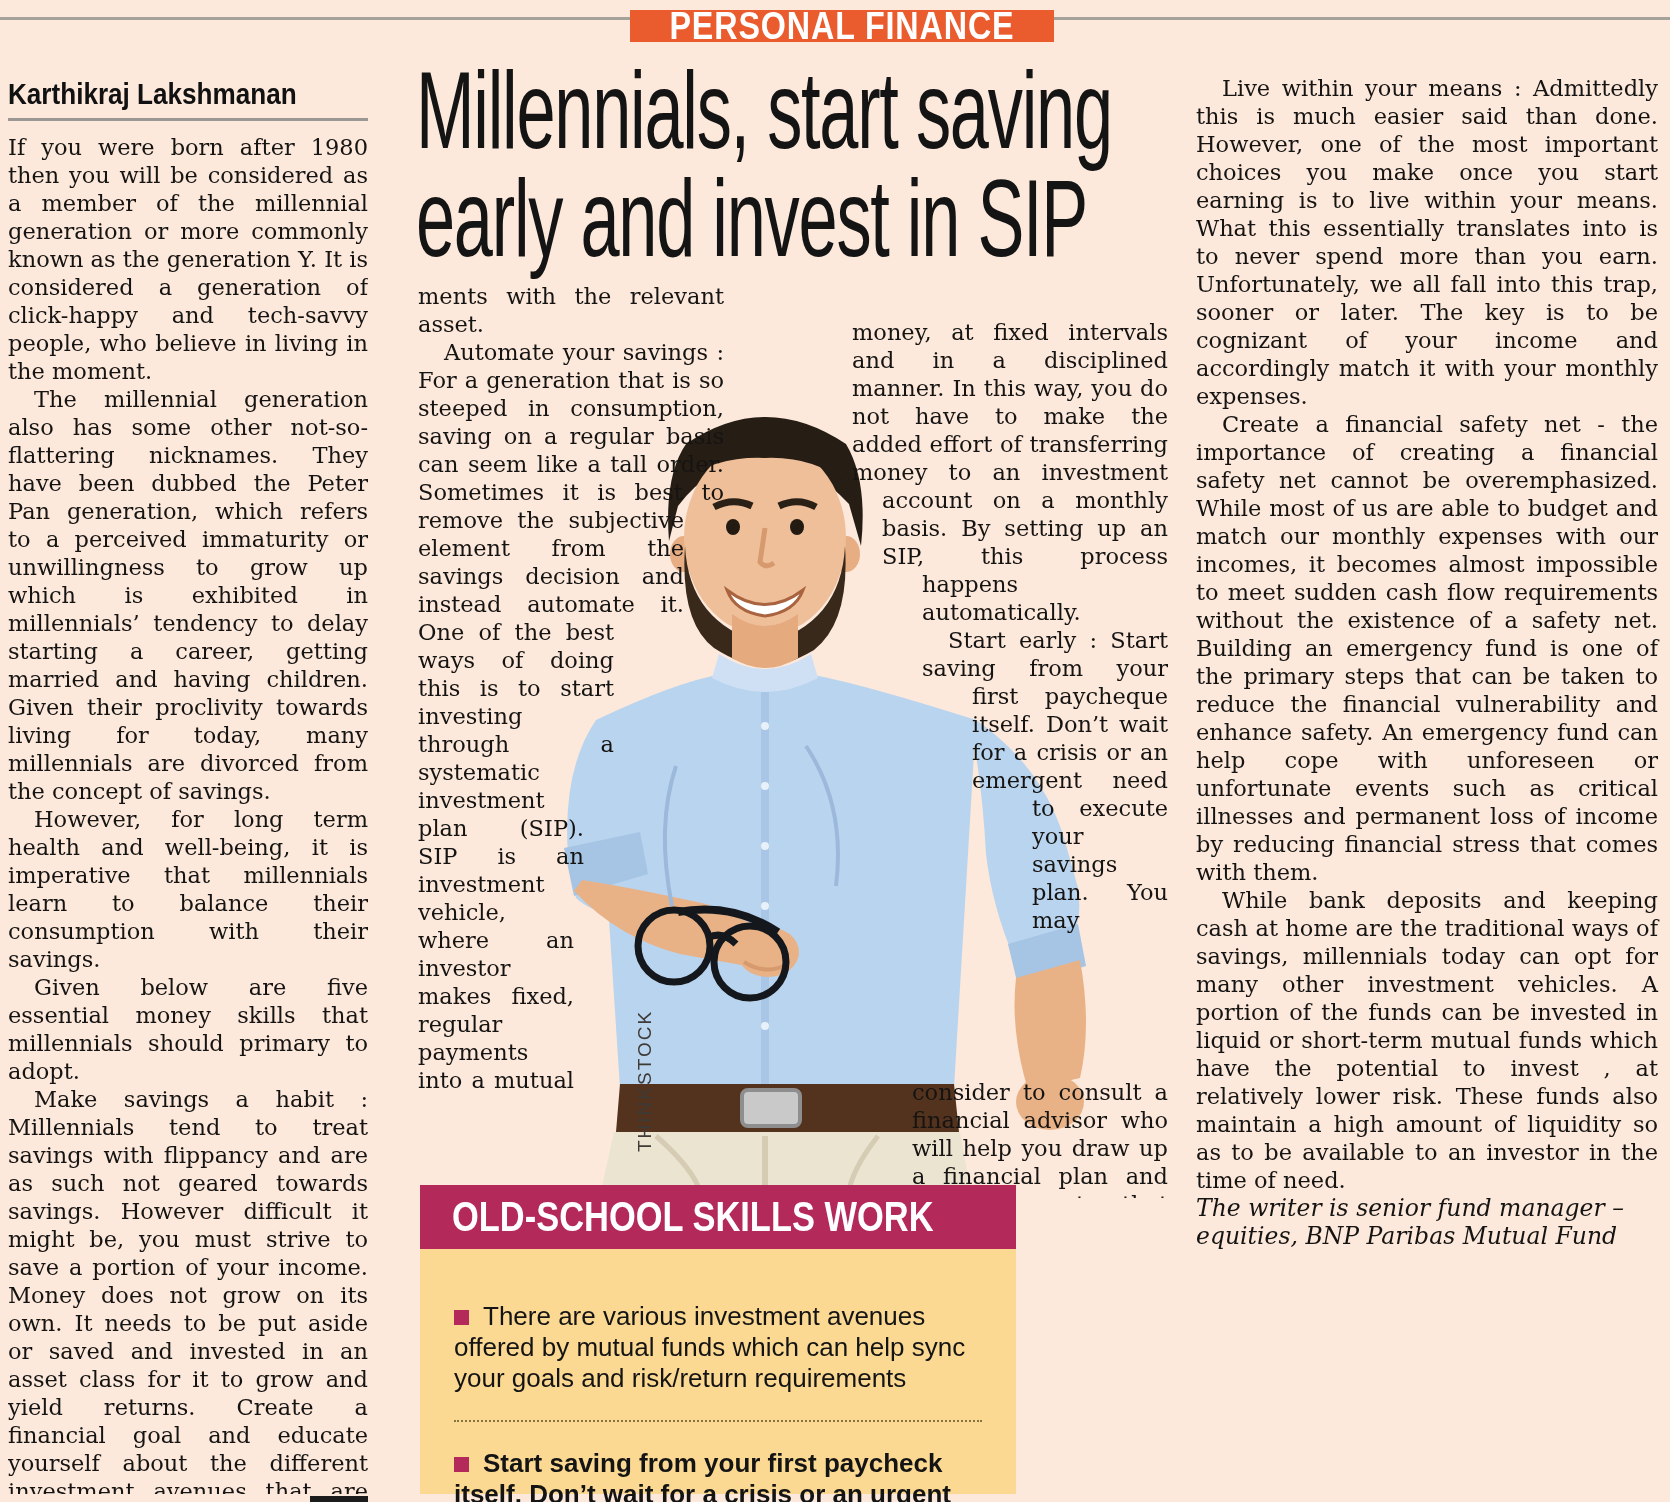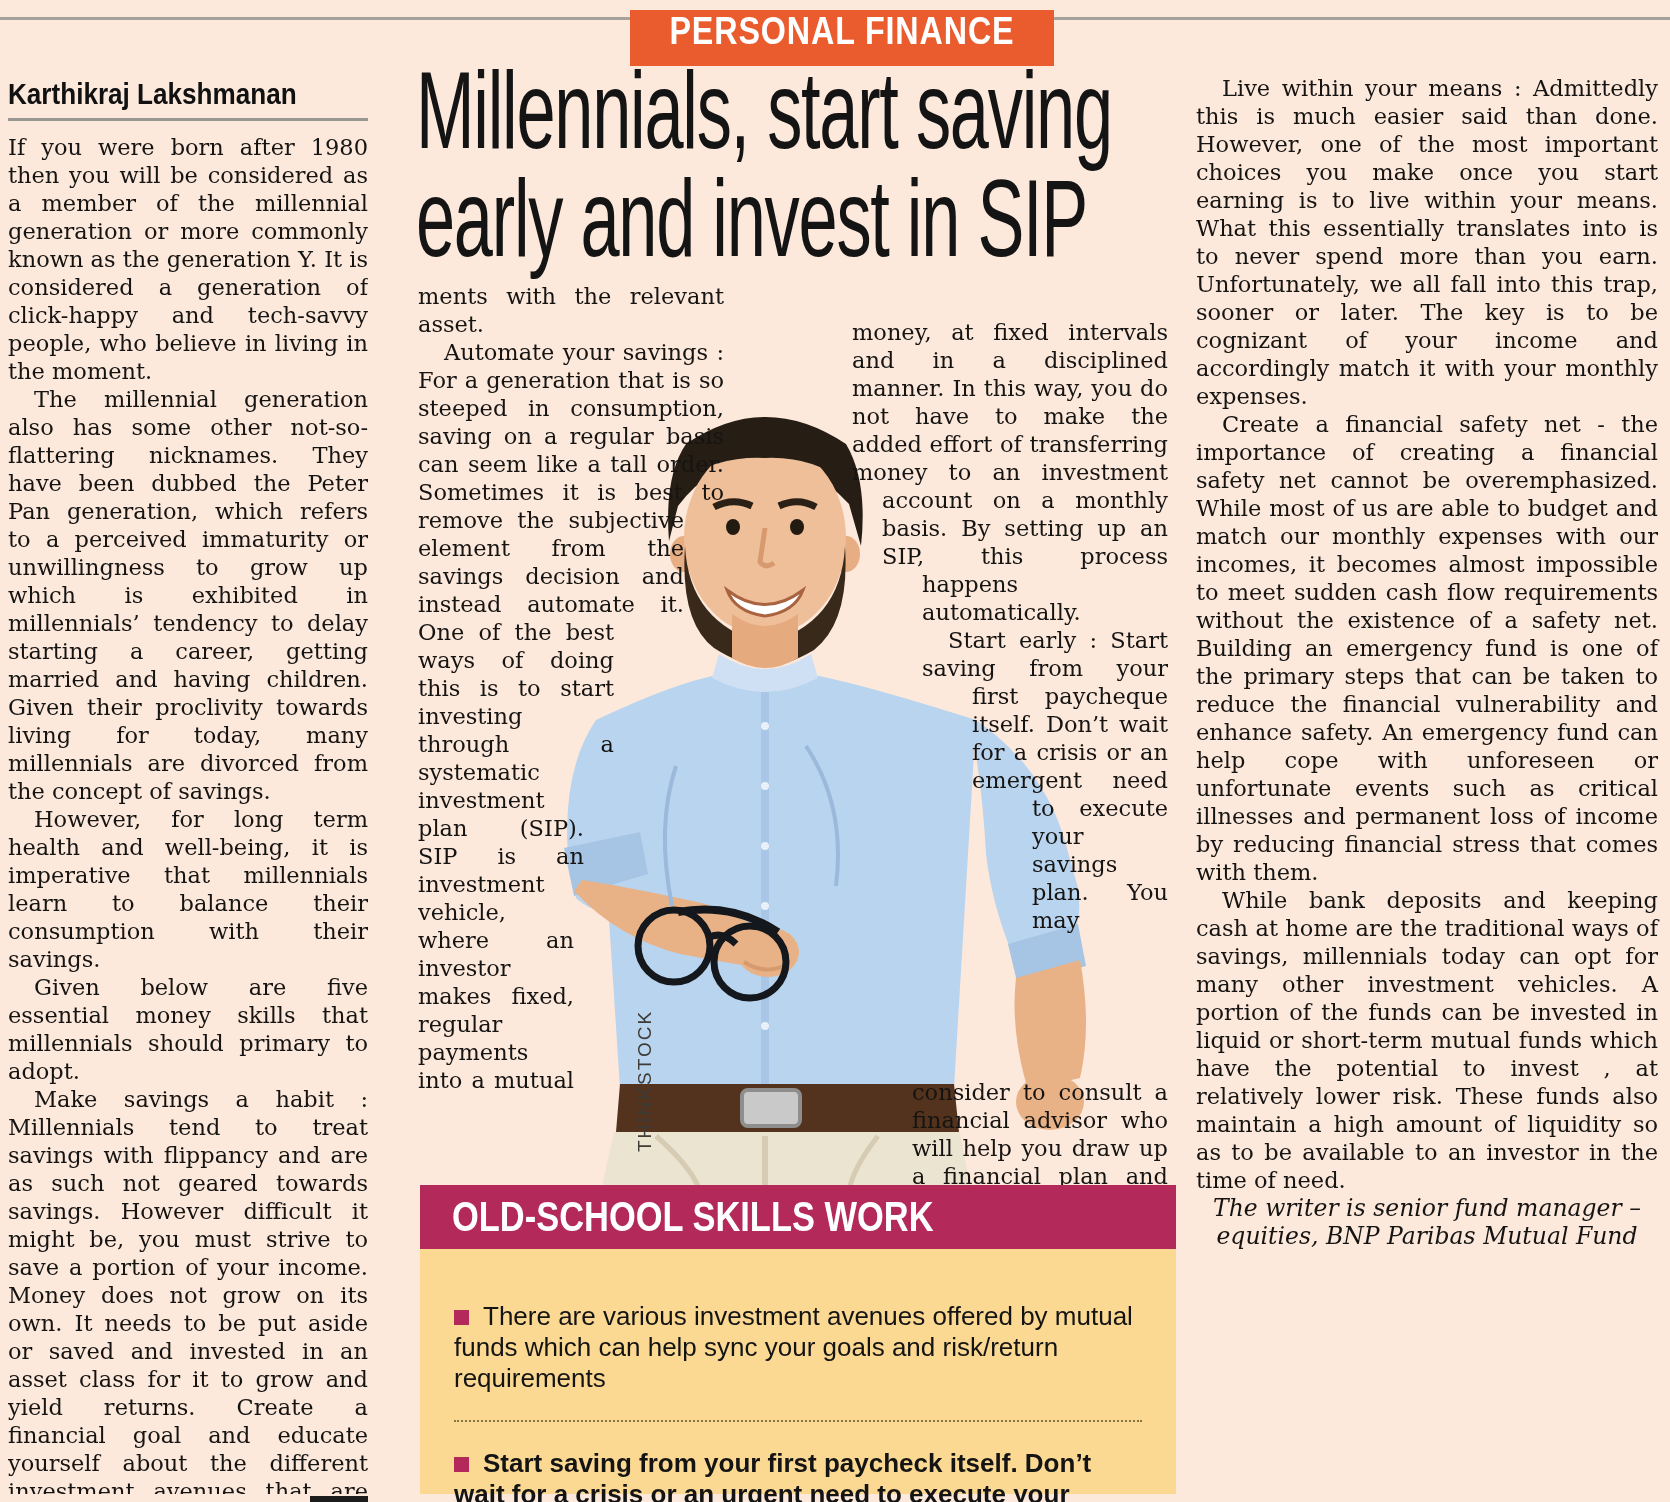--- a/index.html
+++ b/index.html
@@ -1,22 +1,22 @@
 <!DOCTYPE html>
 <html><head>
 <meta charset="utf-8">
 <style>
   html,body{margin:0;padding:0;}
   .page{position:relative;width:1670px;height:1502px;background:#fce9dc;overflow:hidden;
         font-family:"DejaVu Serif","Liberation Serif",serif;color:#161412;}
   .toprule{position:absolute;left:0;top:17px;width:1670px;height:3px;background:#a5a19b;}
 
   
-  .badge{position:absolute;left:630px;top:10px;width:424px;height:56px;background:#ea5b2d;
-         display:flex;justify-content:center;}
+  .badge{position:absolute;left:630px;top:10px;width:424px;height:32px;background:#ea5b2d;
+         display:flex;align-items:center;justify-content:center;}
   .badge span{color:#ffffff;font-family:"Liberation Sans",sans-serif;font-weight:bold;font-size:38px;
          letter-spacing:1px;display:inline-block;transform:scaleX(.85);white-space:nowrap;}
   .headline{position:absolute;left:416px;top:56px;width:760px;color:#141414;
          font-family:Liberation Sans, sans-serif;font-weight:400;}
   .headline .hl{display:block;font-size:110px;line-height:108px;white-space:nowrap;
          transform:scaleX(.64);transform-origin:0 0;letter-spacing:-2px;}
 
   
   .col{position:absolute;text-align:justify;font-size:22.5px;line-height:28px;}
   .col p{margin:0;}
@@ -25,29 +25,29 @@
   .leftcol{left:8px;top:70px;width:360px;height:1424px;overflow:hidden;}
   .byline{font-family:"Liberation Sans",sans-serif;font-weight:bold;font-size:29px;
           transform:scaleX(.9);transform-origin:0 0;white-space:nowrap;text-indent:0;
           padding-top:10px;color:#111;}
   .bylinerule{border:none;border-top:3px solid #9b9792;margin:10px 0 12px 0;}
   .midleft{left:418px;top:282px;width:366px;height:812px;overflow:hidden;z-index:2;}
   .midright{left:822px;top:282px;width:346px;height:880px;overflow:hidden;z-index:2;margin-top:36px;}
   .rightcol{left:1196px;top:74px;width:462px;height:1420px;}
   .fr{float:right;clear:right;}
   .fl{float:left;clear:left;}
-  .credit{font-style:italic;text-align:center;text-indent:0;font-size:23.5px;margin-top:6px;}
+  .credit{font-style:italic;text-align:left;text-indent:0;font-size:23.5px;margin-top:6px;}
 
   
   .photo{position:absolute;left:556px;top:386px;width:592px;height:800px;z-index:1;}
   .photocredit{position:absolute;left:634px;top:1152px;transform:rotate(-90deg);transform-origin:0 0;
           font-family:"Liberation Sans",sans-serif;font-size:19px;letter-spacing:2px;color:#3e3a36;z-index:3;}
 
   
-  .skillsbox{position:absolute;left:420px;top:1185px;width:756px;z-index:4;}
+  .skillsbox{position:absolute;left:420px;top:1185px;width:596px;z-index:4;}
   .skillsbar{height:64px;background:#b32a5a;display:flex;align-items:center;}
   .skillsbar span{color:#fff;font-family:"Liberation Sans",sans-serif;font-weight:bold;font-size:42px;
           margin-left:32px;display:inline-block;transform:scaleX(.82);transform-origin:0 0;white-space:nowrap;}
   .skillsbody{background:#fbd993;padding:26px 34px 10px 34px;height:209px;}
   .bullet-item{font-family:"Liberation Sans",sans-serif;font-size:26px;line-height:31px;color:#141414;
           text-align:left;}
   .bullet-item.bold{font-weight:bold;}
   .sq{display:inline-block;width:15px;height:15px;background:#b32a5a;margin-right:14px;}
   .dotsep{border:none;border-top:2px dotted #86753f;margin:8px 0 9px 0;}
 

